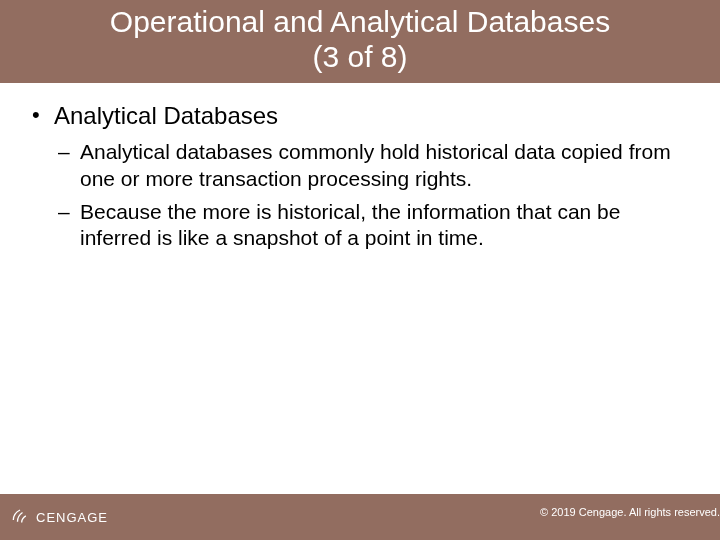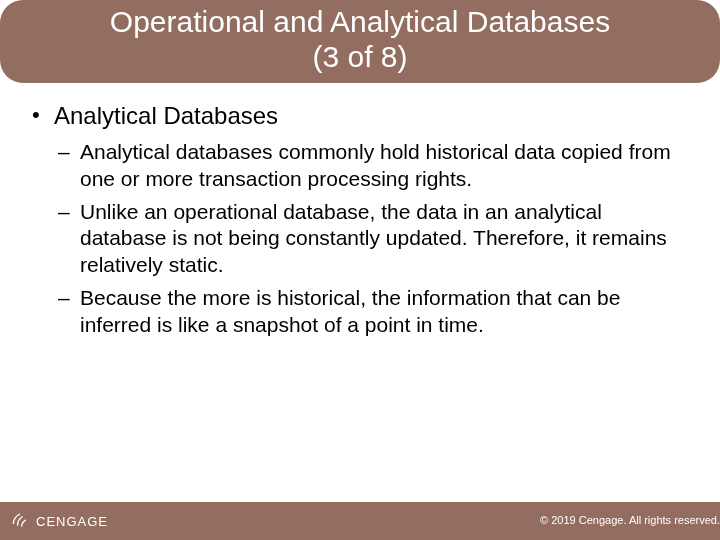--- a/index.html
+++ b/index.html
@@ -1,50 +1,47 @@
 <!DOCTYPE html>
 <html><head>
 <meta charset="utf-8">
 <style>
   * { margin: 0; padding: 0; box-sizing: border-box; }
   html, body { width: 720px; height: 540px; overflow: hidden; font-family: Arial, Helvetica, sans-serif; background: #fff; }
   .slide { position: relative; width: 720px; height: 540px; }
-  .title-band { background: #926d60; padding: 4px 0 8px 0; border-radius: 23px; }
+  .title-band { background: #926d60; padding: 4px 0 8px 0; }
   .title-text { color: #fff; text-align: center; font-size: 30px; line-height: 1.18; font-weight: 400; }
   .content { padding: 18px 28px 0 28px; color: #000000; }
   .lvl1 { list-style: none; }
   .lvl1 > li { position: relative; padding-left: 26px; font-size: 24px; line-height: 1.25; margin-bottom: 10px; }
   .lvl1 > li::before { content: "•"; position: absolute; left: 4px; top: 0; font-size: 22px; }
   .lvl2 { list-style: none; margin-top: 8px; }
   .lvl2 > li { position: relative; padding-left: 26px; font-size: 21px; line-height: 1.28; margin-bottom: 6px; }
   .lvl2 > li::before { content: "–"; position: absolute; left: 4px; top: 0; font-size: 21px; }
-  .footer { position: absolute; left: 0; right: 0; bottom: 0; height: 38px; background: #926d60; display: flex; align-items: center; }
+  .footer { position: absolute; left: 0; right: 0; bottom: 0; height: 46px; background: #926d60; display: flex; align-items: center; }
   .brand { display: flex; align-items: center; gap: 6px; padding-left: 10px; color: #fff; }
   .brand-text { font-size: 13px; letter-spacing: 1px; font-weight: 400; }
   .copyright { position: absolute; left: 0; right: 0; text-align: right; color: #fff; font-size: 11px; top: 12px; }
 </style>
 </head>
 <body>
 
 <div class="slide">
 
   <div class="title-band">
     <div class="title-text">Operational and Analytical Databases<br>(3 of 8)</div>
   </div>
 
   <div class="content">
     <ul class="lvl1">
       <li>
         <span>Analytical Databases</span>
         <ul class="lvl2">
           <li>
             <span>Analytical databases commonly hold historical data copied from one or more transaction processing rights.</span>
-          </li>
-          <li>
-            <span>Unlike an operational database, the data in an analytical database is not being constantly updated. Therefore, it remains relatively static.</span>
           </li>
           <li>
             <span>Because the more is historical, the information that can be inferred is like a snapshot of a point in time.</span>
           </li>
         </ul>
       </li>
     </ul>
   </div>
 
   <div class="footer">

